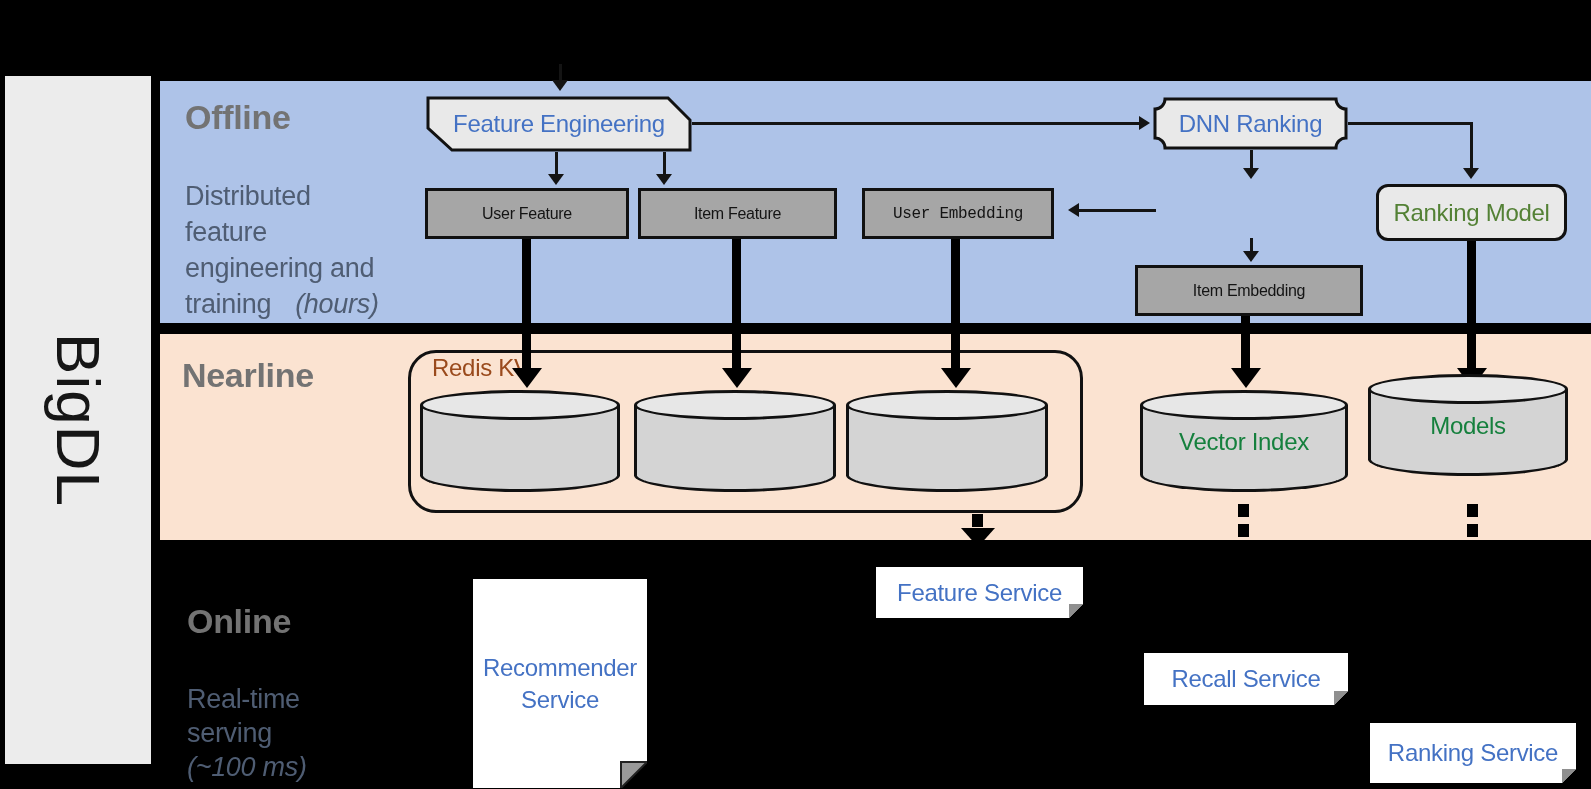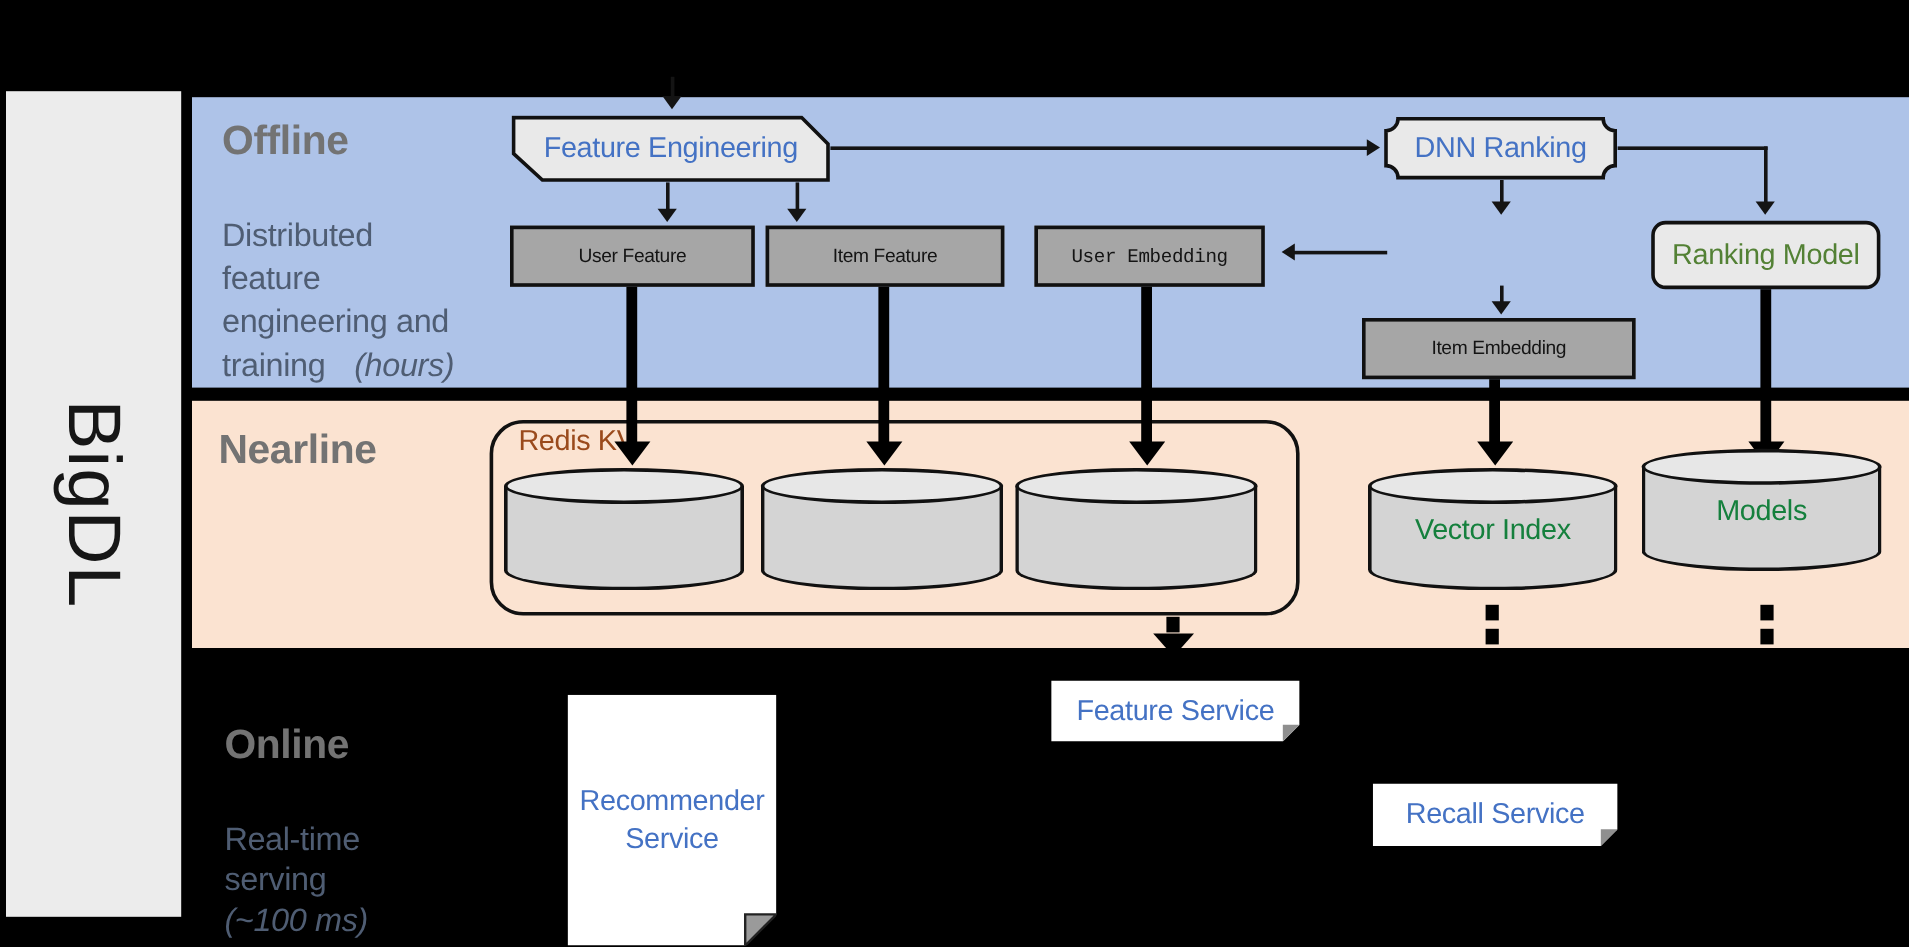--- a/index.html
+++ b/index.html
@@ -209,14 +209,21 @@
   </div>
 
   <div class="abs" style="left:1144px;top:653px;width:204px;height:52px;">
     <svg width="204" height="52" viewBox="0 0 204 52">
       <path d="M0,0 H204 V38 L190,52 H0 Z" fill="#ffffff"></path>
       <path d="M190,52 L204,38 L190,38 Z" fill="#8f8f8f"></path>
     </svg>
     <div class="shape-label">Recall Service</div>
   </div>
 
+  <div class="abs" style="left:1370px;top:723px;width:206px;height:60px;">
+    <svg width="206" height="60" viewBox="0 0 206 60">
+      <path d="M0,0 H206 V46 L192,60 H0 Z" fill="#ffffff"></path>
+      <path d="M192,60 L206,46 L192,46 Z" fill="#8f8f8f"></path>
+    </svg>
+    <div class="shape-label">Ranking Service</div>
+  </div>
 
 </div>
 
 </body></html>

